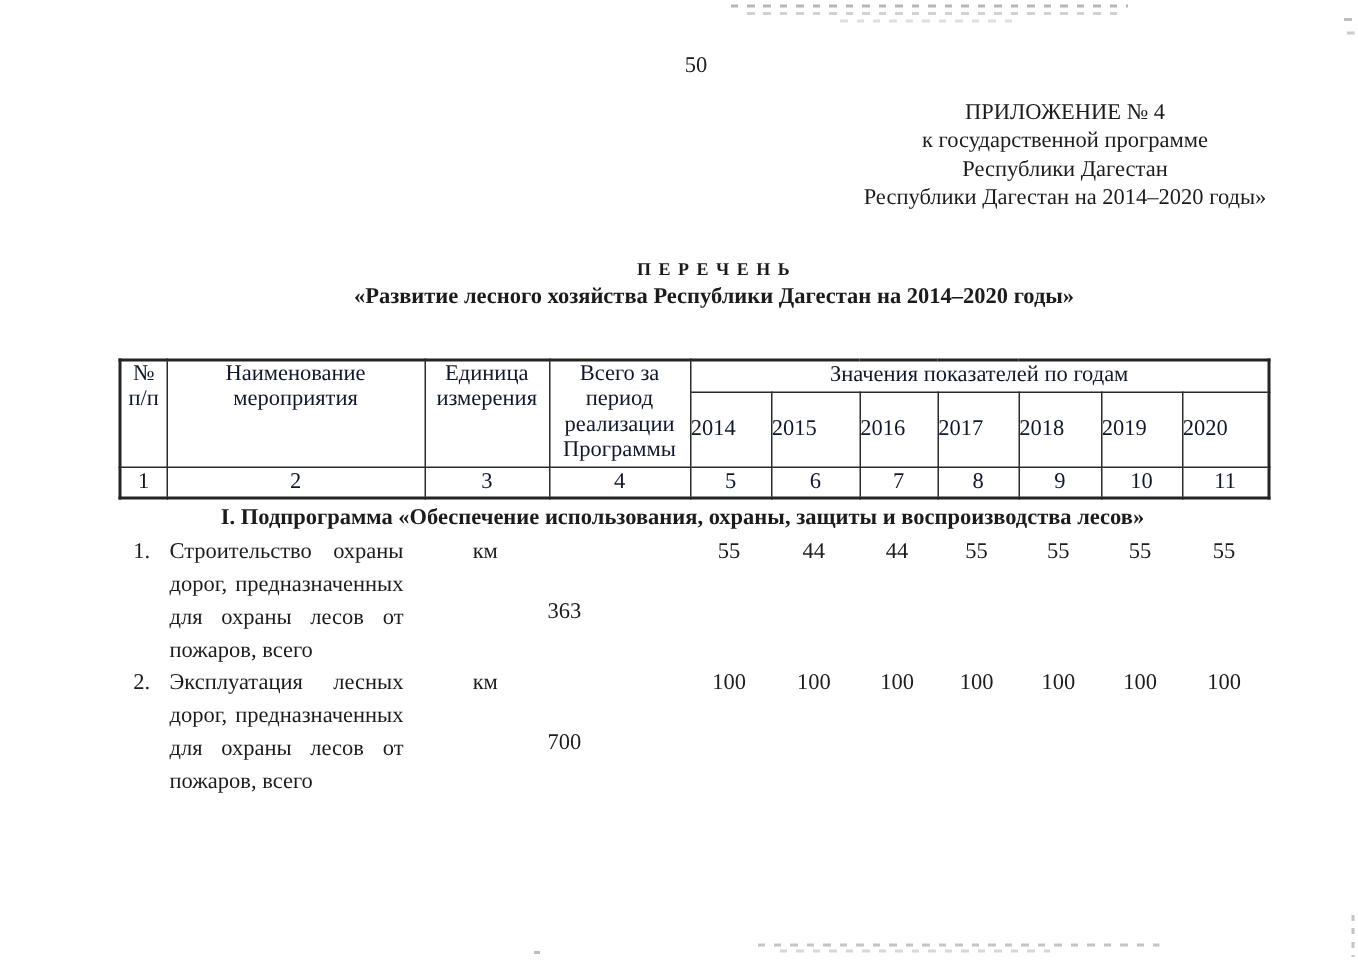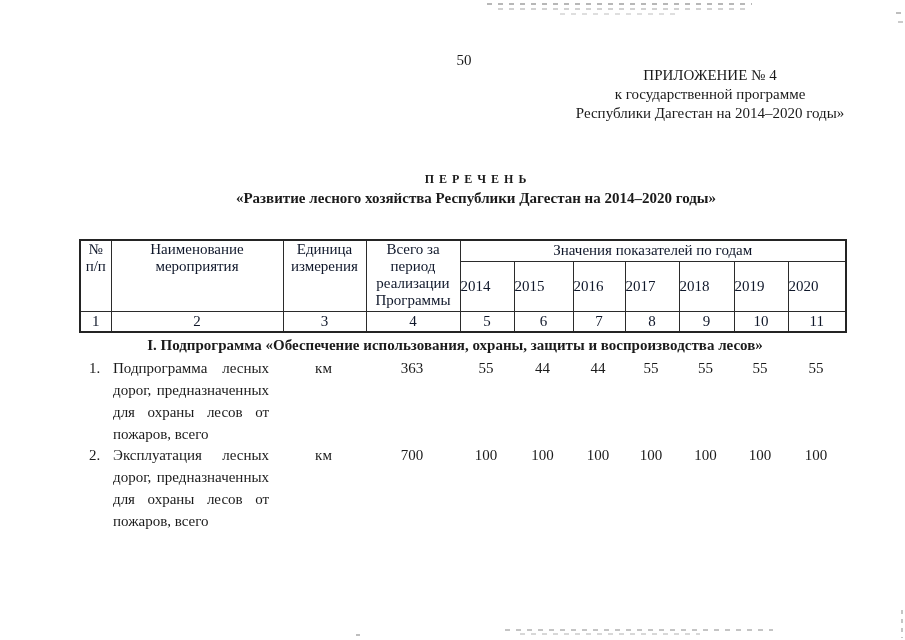--- a/index.html
+++ b/index.html
@@ -5,21 +5,21 @@
   html,body{margin:0;padding:0;}
   body{
     width:905px;height:640px;position:relative;overflow:hidden;
     background:#ffffff;color:#1b1b1b;
     font-family:"Liberation Serif","DejaVu Serif",serif;
     -webkit-font-smoothing:antialiased;
   }
   .abs{position:absolute;}
 
   
-  .page-num{left:440px;top:52px;width:48px;text-align:center;font-size:15px;}
+  .page-num{left:440px;top:36px;width:48px;text-align:center;font-size:15px;}
 
   
   .appendix{left:563px;top:66px;width:294px;text-align:center;font-size:15px;line-height:19px;}
 
   
   .doc-title{left:80px;top:169px;width:792px;text-align:center;font-weight:bold;}
   .doc-title .t-main{font-size:12px;line-height:20px;letter-spacing:1px;}
   .doc-title .t-sub{font-size:15px;line-height:18px;}
 
   
@@ -39,21 +39,21 @@
 
   
   .section-head{left:79px;top:335px;width:752px;text-align:center;font-weight:bold;font-size:15px;line-height:21px;}
 
   
   .drow{position:absolute;left:0;width:905px;font-size:15px;line-height:22px;}
   .drow .cell{position:absolute;top:0;}
   .c-num{left:79px;width:31px;text-align:center;}
   .c-name{left:113px;width:156px;}
   .c-unit{left:282px;width:83px;text-align:center;}
-  .c-total{left:365px;width:94px;text-align:center;}
+  .c-total{left:365px;width:94px;margin-top:40px;}
   .c-y0{left:459px;width:54px;text-align:center;}
   .c-y1{left:513px;width:59px;text-align:center;}
   .c-y2{left:572px;width:52px;text-align:center;}
   .c-y3{left:624px;width:54px;text-align:center;}
   .c-y4{left:678px;width:55px;text-align:center;}
   .c-y5{left:733px;width:54px;text-align:center;}
   .c-y6{left:787px;width:58px;text-align:center;}
   .jl{text-align:justify;text-align-last:justify;white-space:nowrap;}
   .jl-last{text-align:left;}
 
@@ -63,20 +63,21 @@
   .nz-v{width:2px;background:repeating-linear-gradient(180deg,#7d7d7d 0 4px,transparent 4px 9px);}
 </style>
 </head>
 <body>
 
 <div class="abs page-num">50</div>
 
 <div class="abs appendix">
   <div>ПРИЛОЖЕНИЕ № 4</div>
   <div>к государственной программе</div>
+  <div>Республики Дагестан</div>
   <div>Республики Дагестан на 2014–2020 годы»</div>
 </div>
 
 <div class="abs doc-title">
   <div class="t-main">П Е Р Е Ч Е Н Ь</div>
   <div class="t-sub">«Развитие лесного хозяйства Республики Дагестан на 2014–2020 годы»</div>
 </div>
 
 <table class="tbl">
   <colgroup>
@@ -123,21 +124,21 @@
       <td>11</td>
     </tr>
   </tbody>
 </table>
 
 <div class="abs section-head">I. Подпрограмма «Обеспечение использования, охраны, защиты и воспроизводства лесов»</div>
 
 <div class="drow" style="top:357px">
   <div class="cell c-num">1.</div>
   <div class="cell c-name">
-    <div class="jl">Подпрограмма лесных</div>
+    <div class="jl">Строительство охраны</div>
     <div class="jl">дорог, предназначенных</div>
     <div class="jl">для охраны лесов от</div>
     <div class="jl-last">пожаров, всего</div>
   </div>
   <div class="cell c-unit">км</div>
   <div class="cell c-total">363</div>
   <div class="cell c-y0">55</div>
   <div class="cell c-y1">44</div>
   <div class="cell c-y2">44</div>
   <div class="cell c-y3">55</div>

